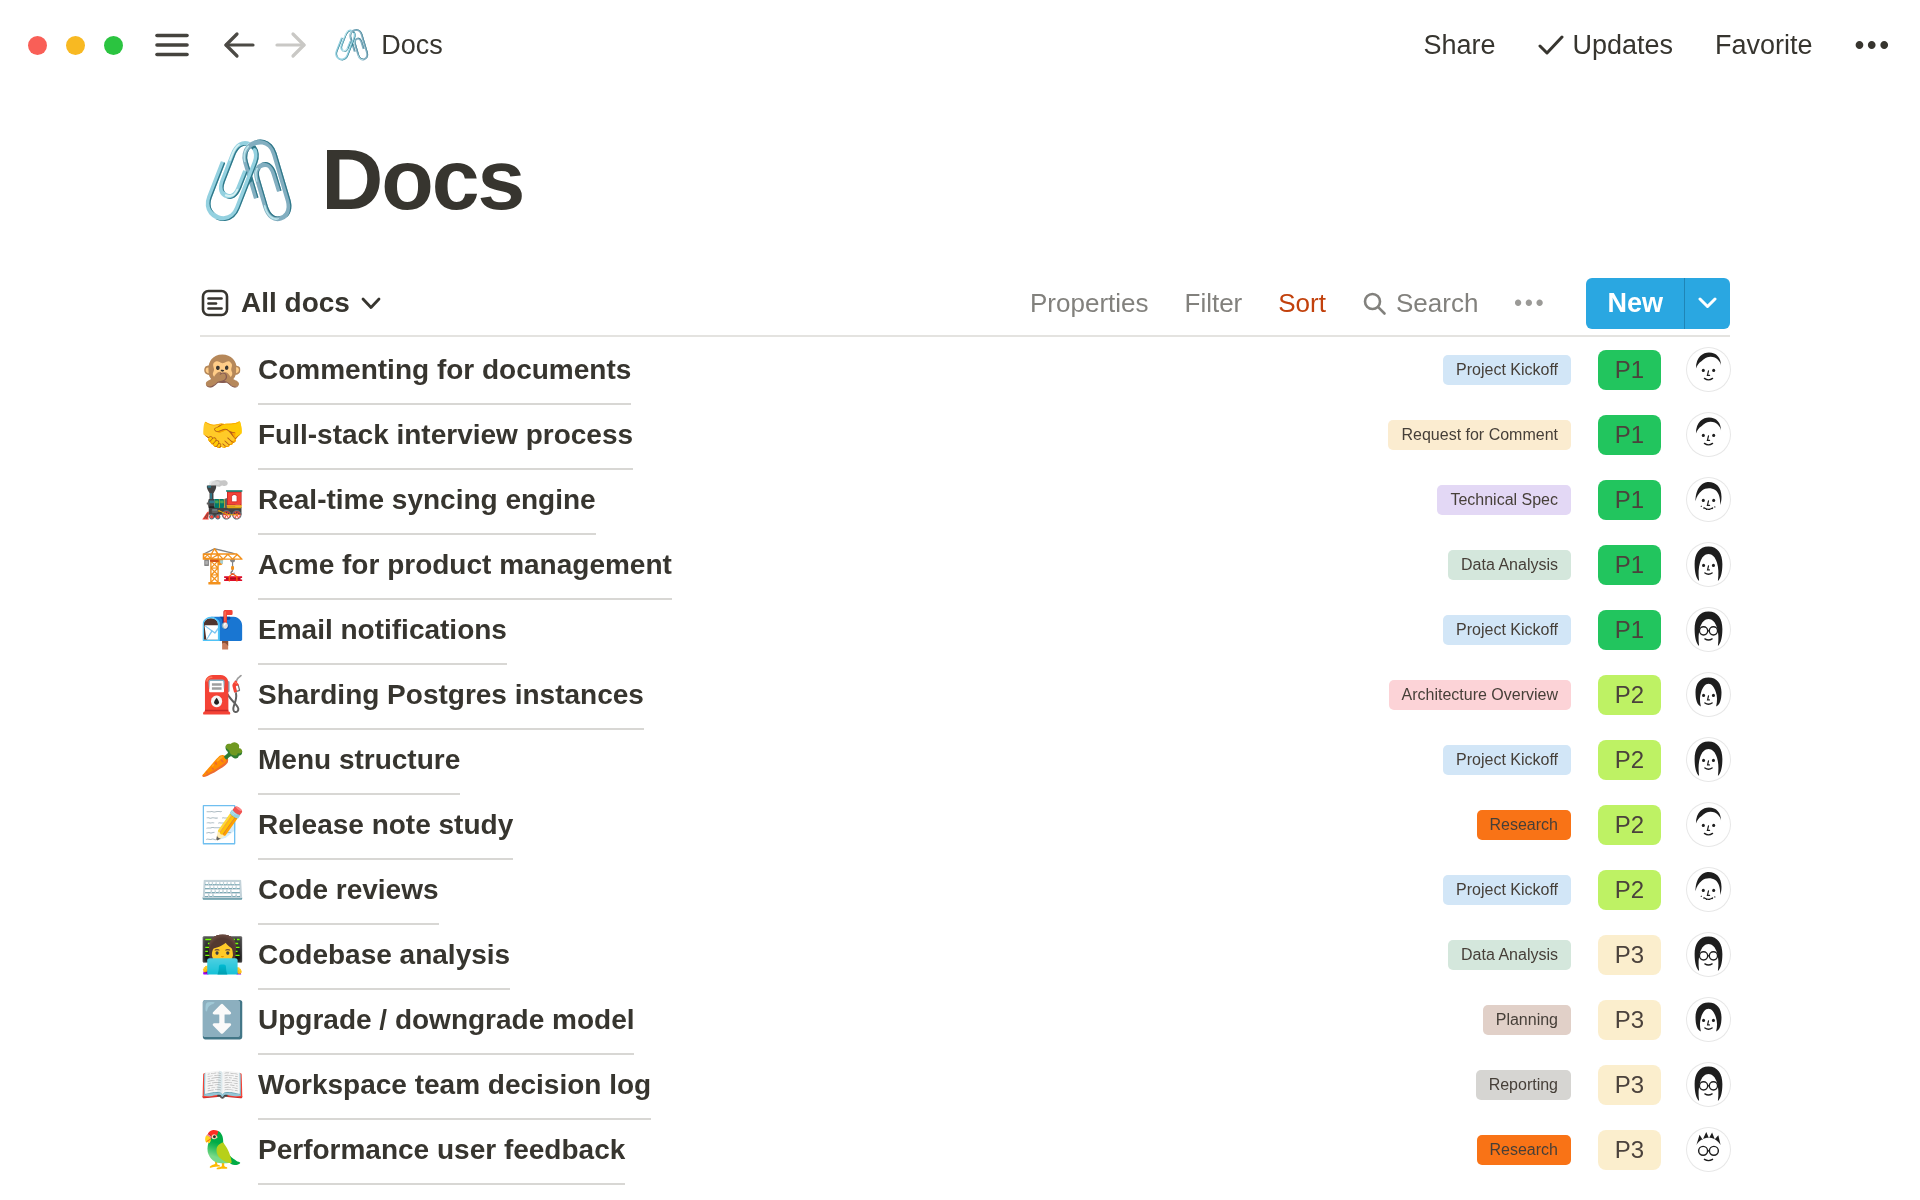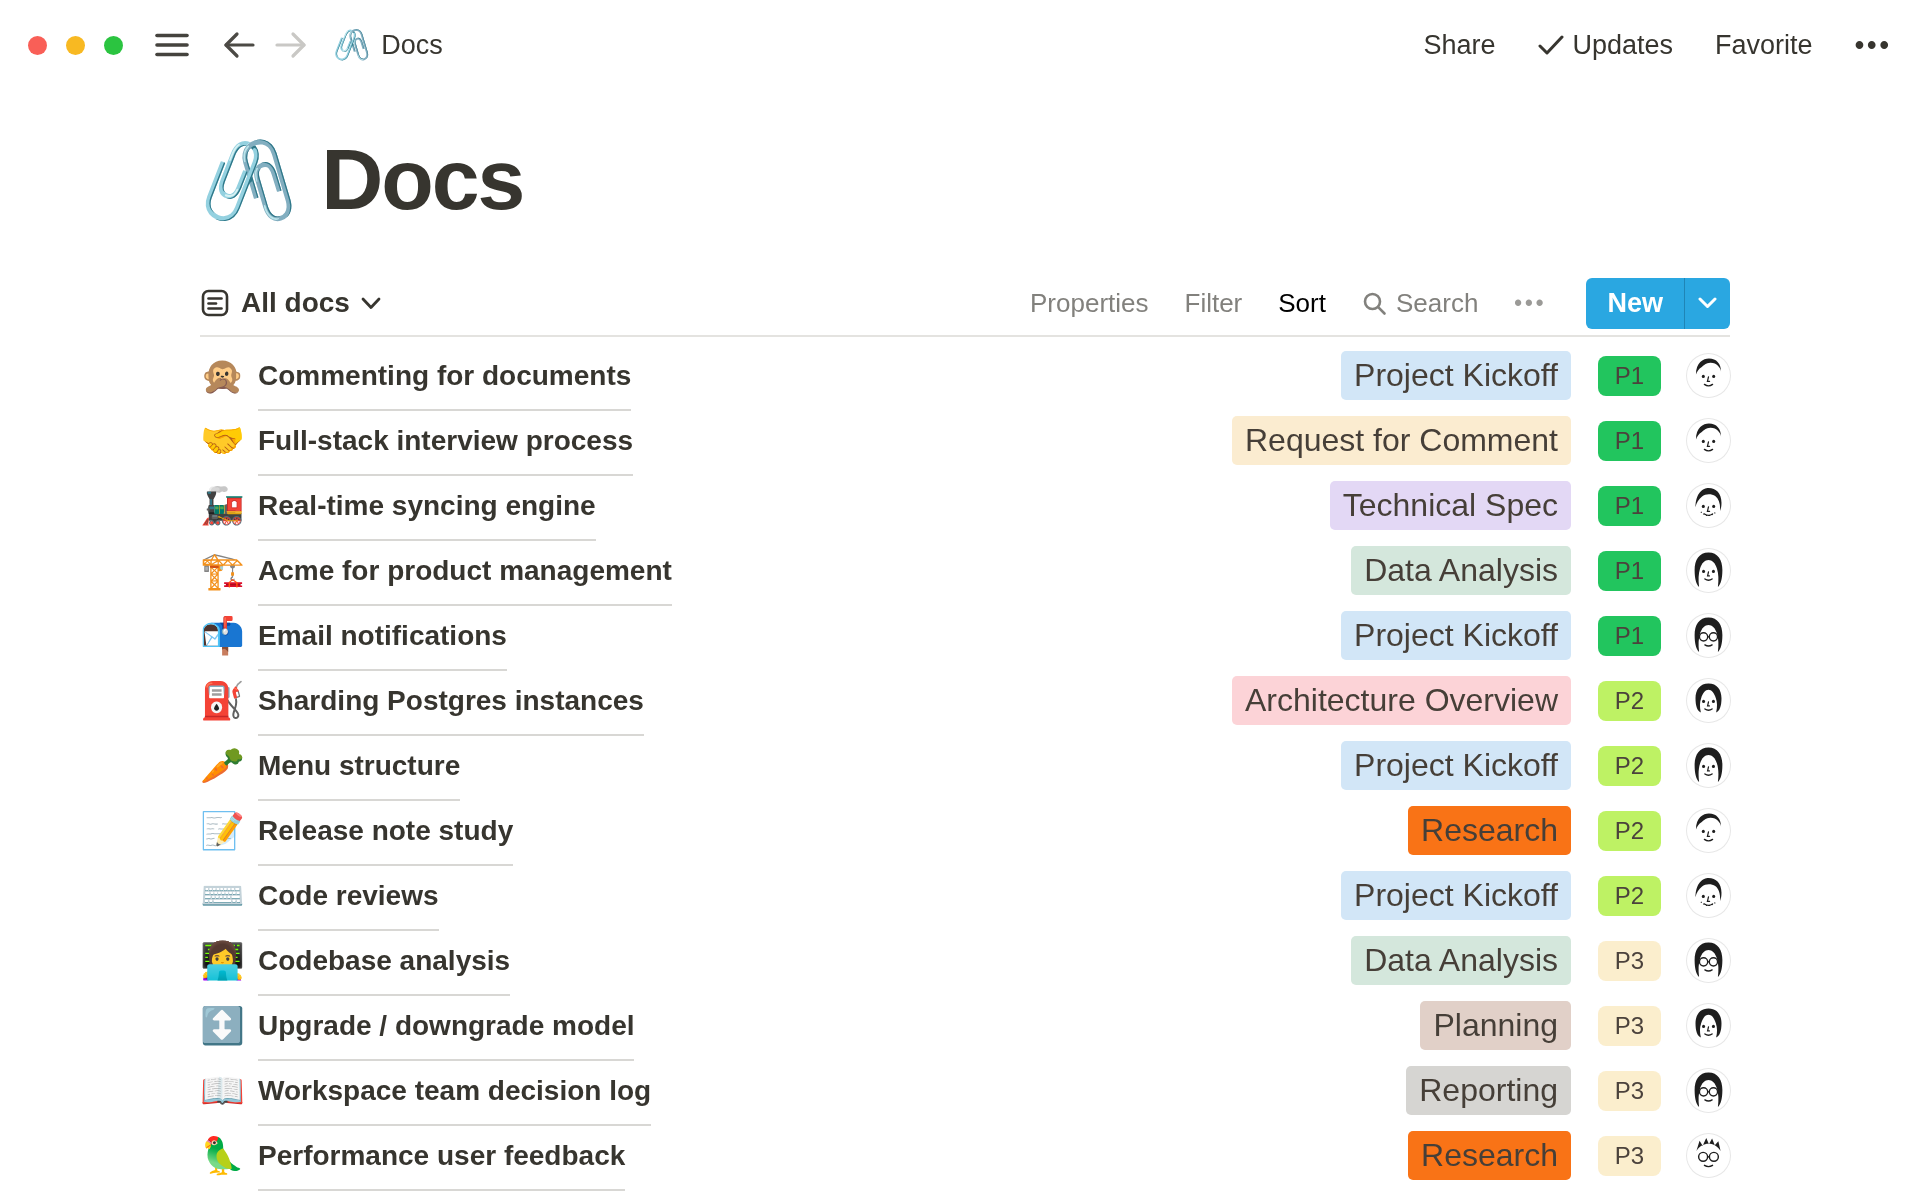--- a/index.html
+++ b/index.html
@@ -26,39 +26,39 @@
   .topbar-right { margin-left:auto; display:flex; align-items:center; gap:42px; }
   .topbar-right button { background:none; border:none; cursor:pointer; font-family:inherit; font-size:27px; color:#37352f; display:flex; align-items:center; gap:9px; }
   .dots { letter-spacing:3px; font-size:25px; font-weight:700; color:#37352f; }
 
   
   .page-head { margin:40px 190px 0 200px; display:flex; align-items:center; gap:24px; }
   .page-icon { font-size:78px; line-height:1; }
   .page-title { font-size:86px; font-weight:700; letter-spacing:-2px; color:#37352f; }
 
   
-  .toolbar { margin:42px 190px 6px 200px; height:66px; display:flex; align-items:center; border-bottom:2px solid #e4e3e0; }
+  .toolbar { margin:42px 190px 0 200px; height:66px; display:flex; align-items:center; border-bottom:2px solid #e4e3e0; }
   .view-switcher { display:flex; align-items:center; gap:11px; background:none; border:none; cursor:pointer; font-family:inherit; }
   .view-label { font-size:28px; font-weight:700; color:#37352f; }
   .actions { margin-left:auto; display:flex; align-items:center; gap:36px; }
   .actions .txtbtn { background:none; border:none; cursor:pointer; font-family:inherit; font-size:26px; color:#82817d; display:flex; align-items:center; gap:9px; }
-  .actions .txtbtn.active { color:#000000; }
+  .actions .txtbtn.active { color:#c2410c; }
   .actions .dots { color:#9b9a97; font-size:22px; }
   .new-btn { display:flex; align-items:stretch; background:#2aa7e1; border:none; border-radius:6px; overflow:hidden; cursor:pointer; font-family:inherit; margin-left:4px; padding:0; }
   .new-label { color:#fff; font-weight:700; font-size:27px; padding:10px 21px; display:flex; align-items:center; }
   .new-chevron { display:flex; align-items:center; padding:0 13px; border-left:1.5px solid rgba(17,94,130,0.45); }
 
   
   .rows { margin:0 190px 0 200px; }
   .row { height:65px; display:flex; align-items:center; cursor:pointer; }
   .doc-emoji { width:58px; flex:none; font-size:36px; line-height:1; }
   .doc-title { font-size:28px; font-weight:600; color:#37352f; }
   .title-text { border-bottom:2.5px solid #d8d7d4; padding-bottom:18px; }
   .row-right { margin-left:auto; display:flex; align-items:center; }
-  .tag { font-size:32px; padding:6px 13px; border-radius:5px; color:#463f38; white-space:nowrap; }
+  .tag { font-size:16px; padding:6px 13px; border-radius:5px; color:#463f38; white-space:nowrap; }
   .tag[data-color="blue"]   { background:#d2e6f7; }
   .tag[data-color="yellow"] { background:#fbecd0; }
   .tag[data-color="purple"] { background:#e3d8f5; }
   .tag[data-color="green"]  { background:#d4e7dc; }
   .tag[data-color="red"]    { background:#fcd3d7; }
   .tag[data-color="pink"]   { background:#f97316; }
   .tag[data-color="brown"]  { background:#e1d0c8; }
   .tag[data-color="gray"]   { background:#d6d5d2; }
   .priority { margin-left:27px; width:63px; padding:6px 0; text-align:center; border-radius:8px; font-size:24px; color:#4b423c; }
   .priority[data-priority="P1"] { background:#22c55e; }

